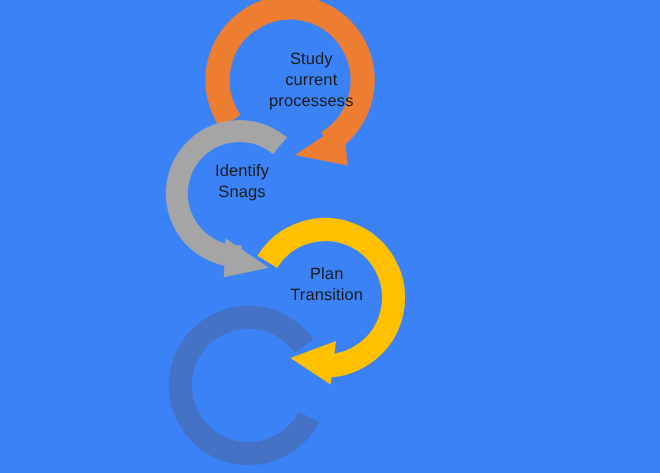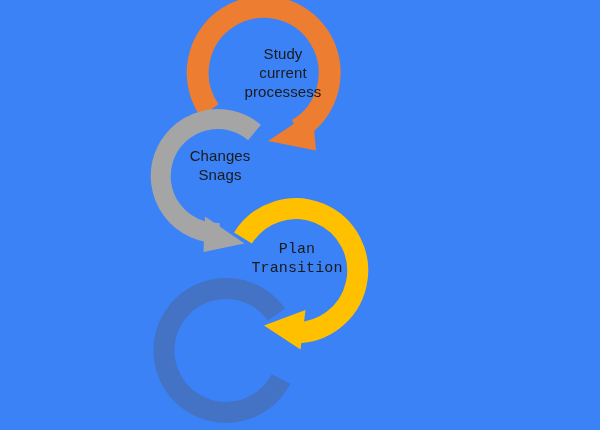--- a/index.html
+++ b/index.html
@@ -46,21 +46,20 @@
   }
   #label-identify {
     left: 168px;
     top: 146px;
     width: 104px;
   }
   #label-plan {
     left: 244px;
     top: 240px;
     width: 106px;
-    font-family: Liberation Mono, monospace;
   }
   #label-implement {
     left: 168px;
     top: 327px;
     width: 126px;
   }
 </style>
 </head>
 <body style="background: rgb(255, 255, 255);">
 
@@ -97,20 +96,20 @@
       <path d="M 276.5,314.5
                A 62,62 0 1 0 281.0,379.0" fill="none" stroke="#4472C4" stroke-width="21" stroke-linecap="butt"></path>
     </g>
 
   </svg>
 
   <div class="step-label" id="label-study" style="color: rgb(26, 26, 26);">Study
 current
 processess</div>
 
-  <div class="step-label" id="label-identify" style="color: rgb(26, 26, 26);">Changes
+  <div class="step-label" id="label-identify" style="color: rgb(26, 26, 26);">Identify
 Snags</div>
 
   <div class="step-label" id="label-plan" style="color: rgb(26, 26, 26);">Plan
 Transition</div>
 
 
 </div>
 
 </body></html>

